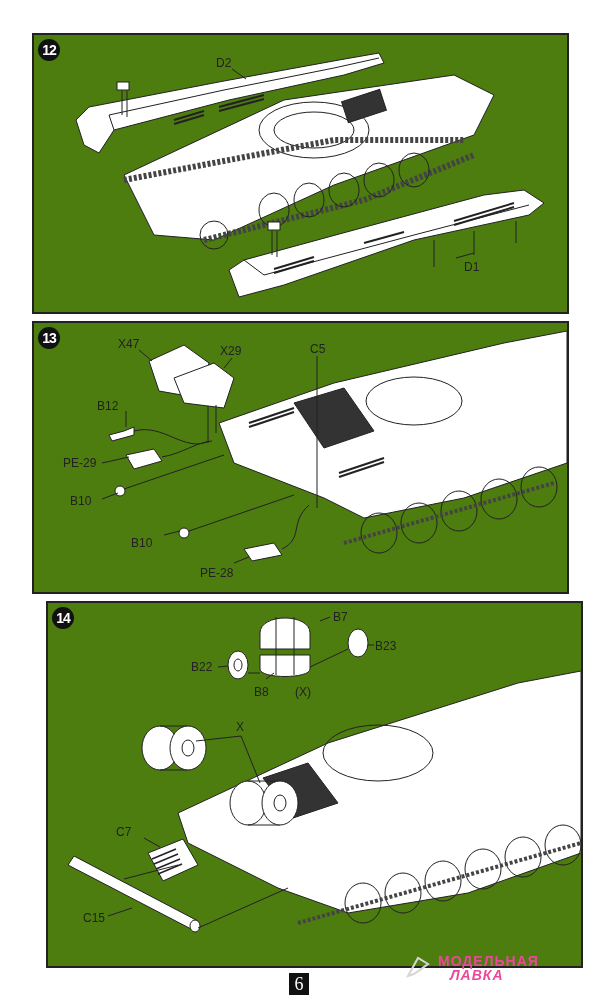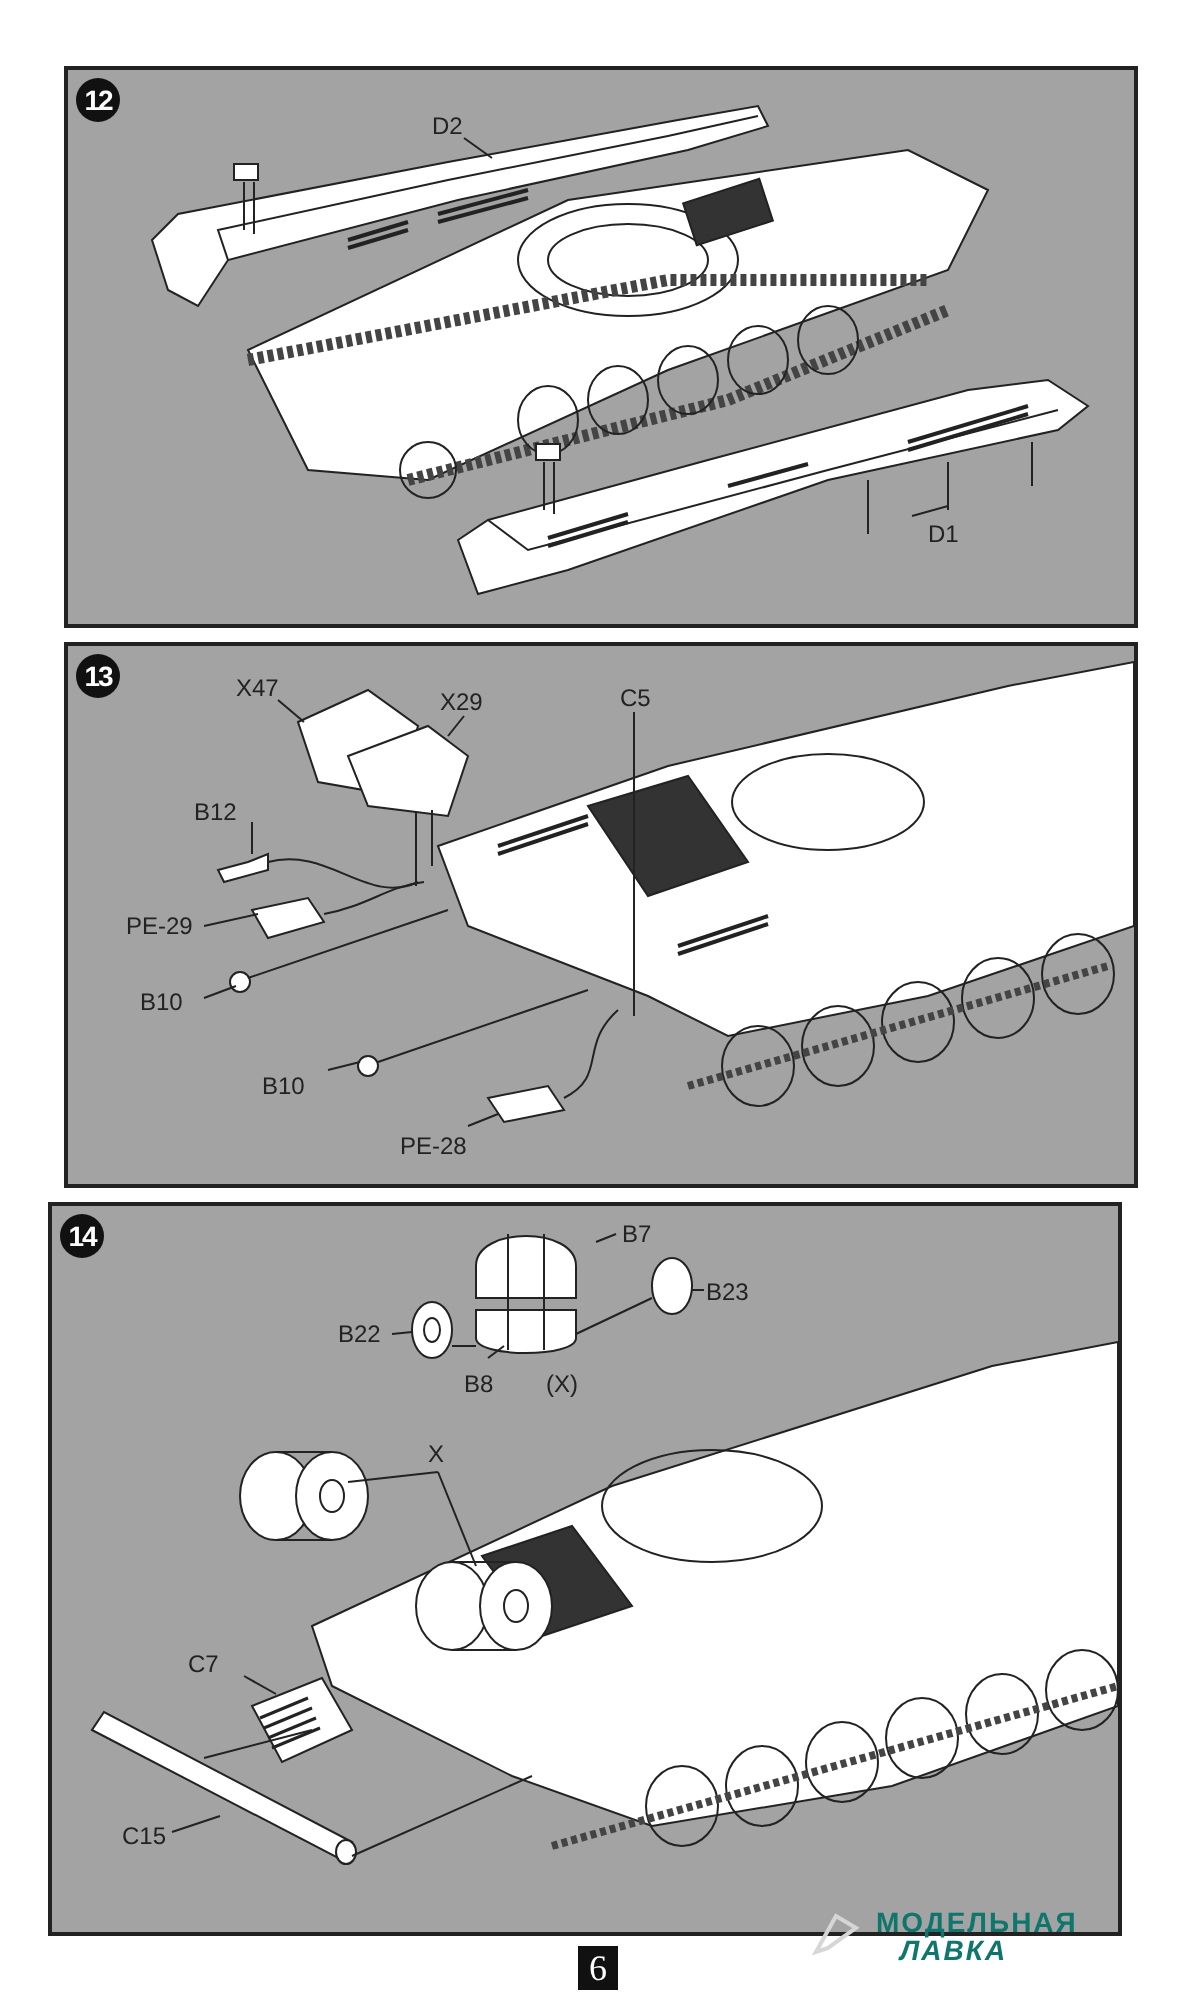--- a/index.html
+++ b/index.html
@@ -1,25 +1,25 @@
 <!DOCTYPE html>
 <html><head>
 <meta charset="utf-8">
 <style>
   html,body{margin:0;padding:0;background:#fff;}
   body{width:600px;height:1000px;position:relative;overflow:hidden;font-family:"Liberation Sans",sans-serif;}
-  .panel{position:absolute;border:2px solid #222;background:#a3a3a3;box-sizing:border-box;}
+  .panel{position:absolute;border:2px solid #222;background:#4d7c0f;box-sizing:border-box;}
   #p12{left:32px;top:33px;width:537px;height:281px;}
   #p13{left:32px;top:321px;width:537px;height:273px;}
-  #p14{left:24px;top:601px;width:537px;height:367px;}
+  #p14{left:46px;top:601px;width:537px;height:367px;}
   .step{position:absolute;left:4px;top:4px;width:22px;height:22px;border-radius:50%;background:#111;color:#fff;font-size:14px;font-weight:bold;text-align:center;line-height:22px;letter-spacing:-1px;}
   .art{position:absolute;left:0;top:0;}
   .lbl{font-family:"Liberation Sans",sans-serif;font-size:12px;fill:#222;}
   .page-num{position:absolute;left:289px;top:973px;width:20px;height:22px;background:#111;color:#fff;font-family:"Liberation Serif",serif;font-size:18px;text-align:center;line-height:22px;}
-  .watermark{position:absolute;left:438px;top:954px;color:#0f766e;font-weight:bold;font-size:14px;line-height:14px;letter-spacing:1px;}
+  .watermark{position:absolute;left:438px;top:954px;color:#ec4899;font-weight:bold;font-size:14px;line-height:14px;letter-spacing:1px;}
   .watermark .logo{position:absolute;left:-34px;top:0;width:28px;height:28px;}
   .wm2{margin-left:12px;font-style:italic;}
 </style>
 </head>
 <body>
 
 <div id="p12" class="panel">
   <div class="step">12</div>
   <svg class="art" width="533" height="277" viewBox="0 0 533 277">
     <g fill="none" stroke="#222" stroke-width="1">

